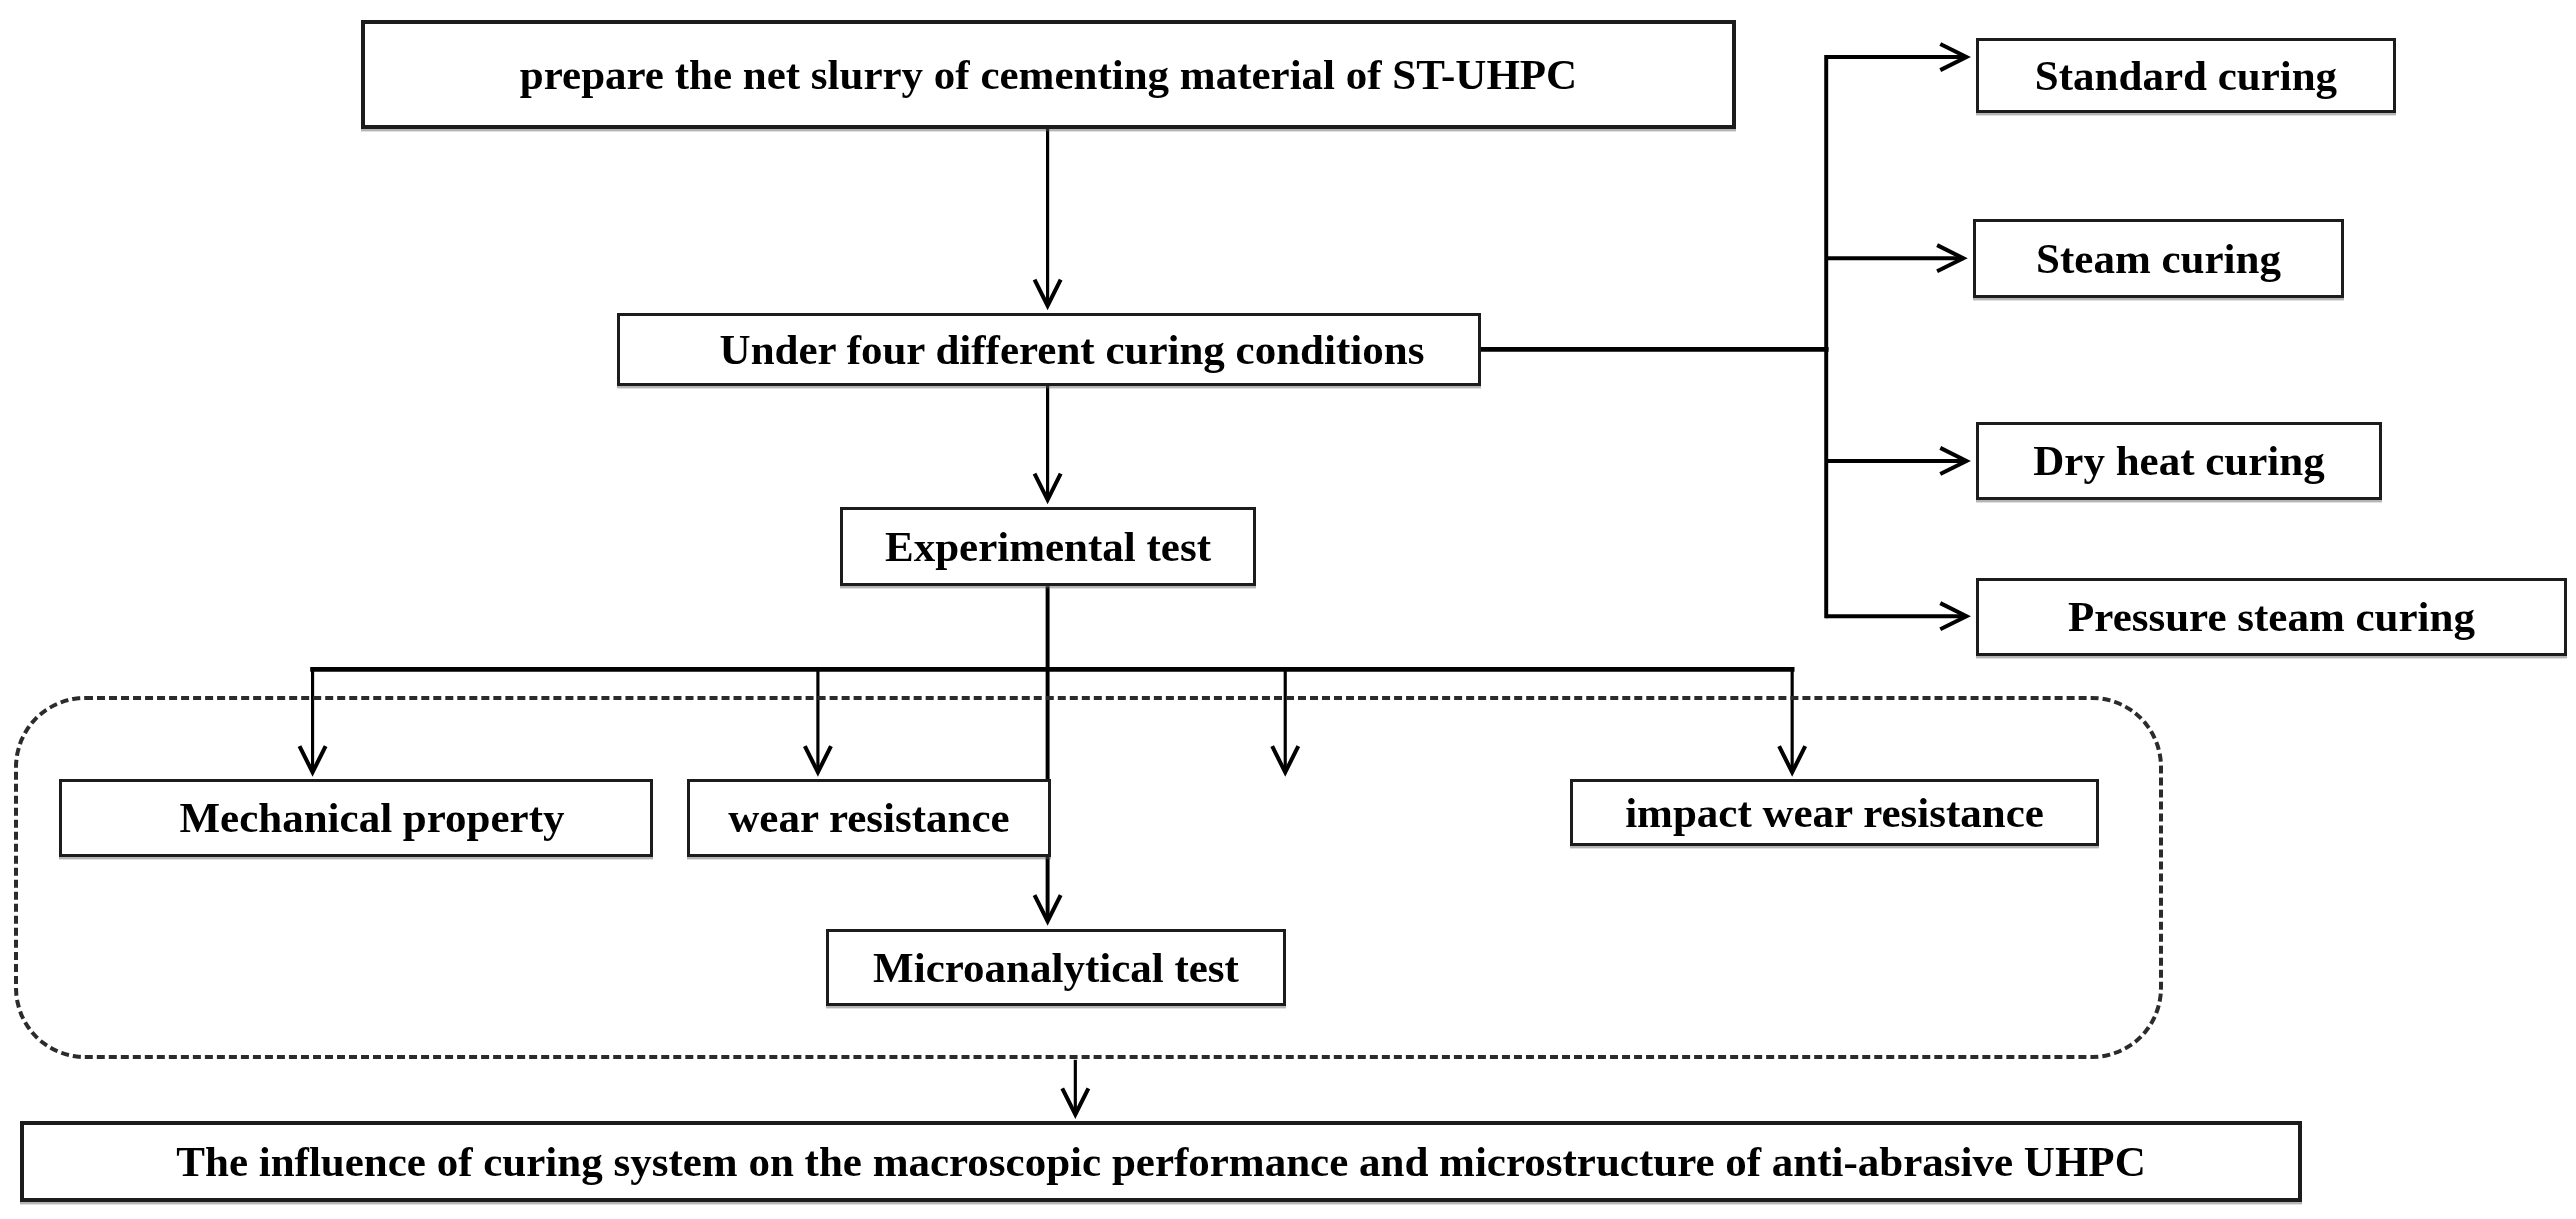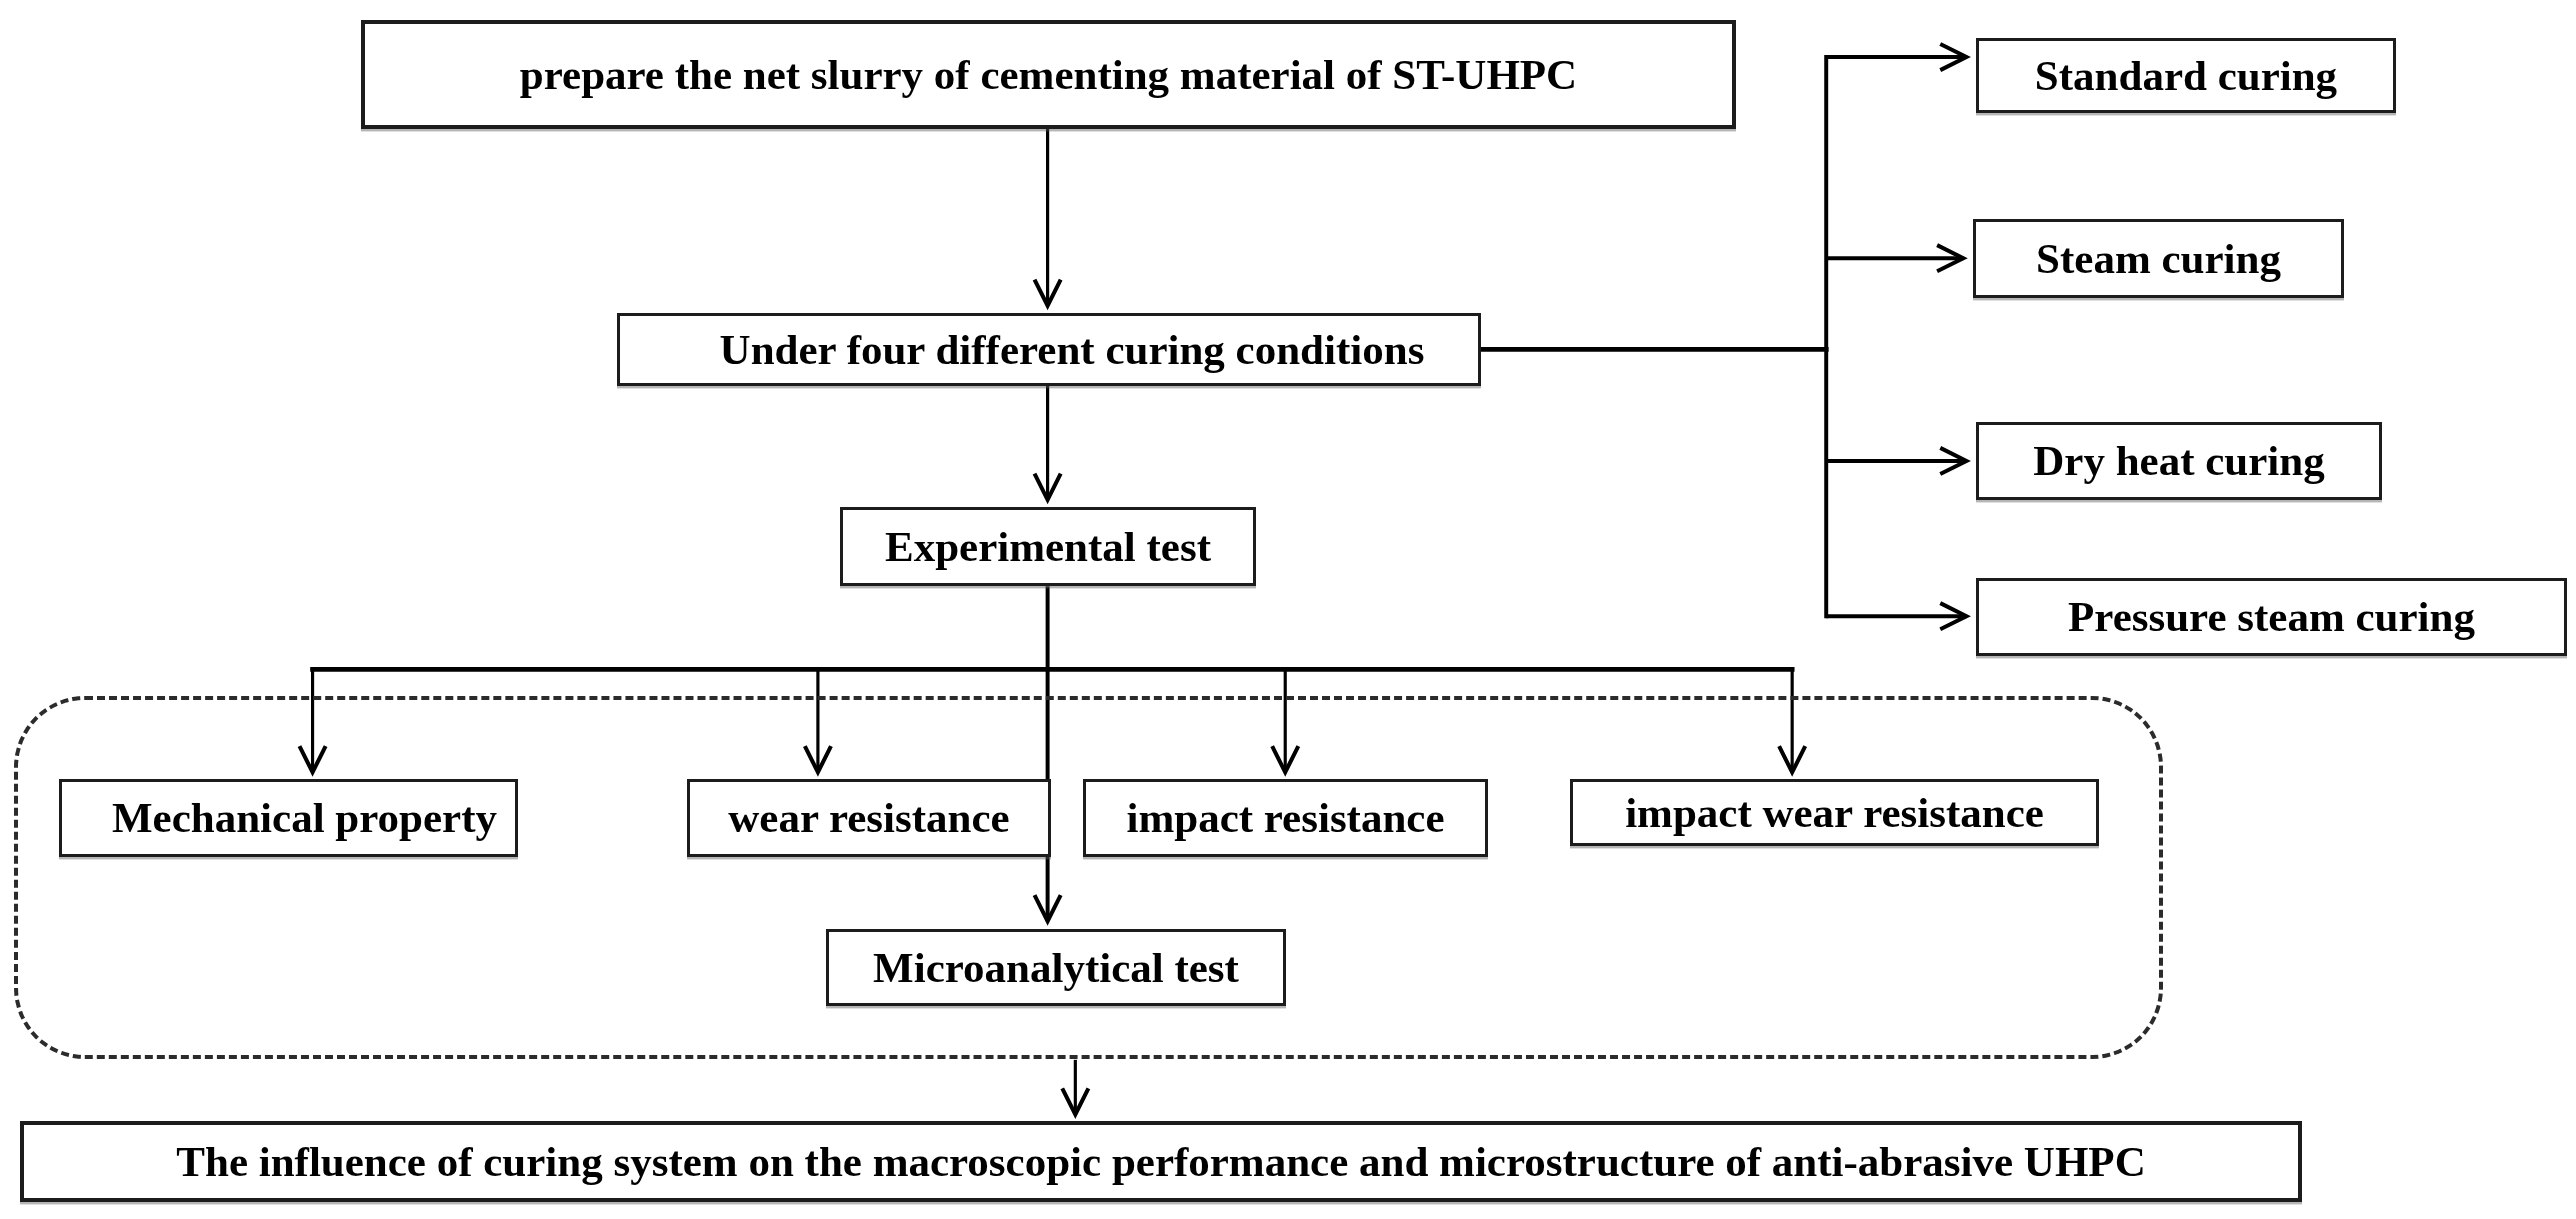--- a/index.html
+++ b/index.html
@@ -51,21 +51,21 @@
     background: transparent;
   }
   
   #node-prepare              { left: 361px;  top: 20px;   width: 1375px; height: 109px; }
   #node-curing-conditions    { left: 617px;  top: 313px;  width: 864px; height: 73px; padding-left: 46px;  }
   #node-experimental-test    { left: 840px; top: 507px;  width: 416px;  height: 79px; }
   #node-standard-curing      { left: 1976px; top: 19px;   width: 420px;  height: 75px; margin-top: 19px;  }
   #node-steam-curing         { left: 1973px; top: 219px;  width: 371px;  height: 79px; text-align: center; }
   #node-dry-heat-curing      { left: 1976px; top: 422px;  width: 406px;  height: 78px;  }
   #node-pressure-steam-curing{ left: 1976px; top: 578px;  width: 591px;  height: 78px;  }
-  #node-mechanical-property  { left: 59px;   top: 779px;  width: 459px;  height: 78px; padding-left: 32px;  }
+  #node-mechanical-property  { left: 59px;   top: 779px;  width: 594px;  height: 78px; padding-left: 32px;  }
   #node-wear-resistance      { left: 639px;  top: 779px;  width: 364px;  height: 78px; margin-left: 48px;  }
   #node-impact-resistance    { left: 1083px; top: 779px;  width: 405px;  height: 78px;  }
   #node-impact-wear-resistance{ left: 1570px; top: 779px; width: 529px;  height: 67px;  }
   #node-microanalytical-test { left: 826px; top: 929px; width: 460px;  height: 77px;  }
   #node-conclusion           { left: 20px;   top: 1121px; width: 2282px; height: 81px; }
 </style>
 </head>
 <body>
 
 <div id="canvas">
@@ -114,21 +114,20 @@
   <div class="box" id="node-steam-curing">Steam curing</div>
 
   <div class="box" id="node-dry-heat-curing">Dry heat curing</div>
 
   <div class="box" id="node-pressure-steam-curing">Pressure steam curing</div>
 
   <div class="box" id="node-mechanical-property">Mechanical property</div>
 
   <div class="box" id="node-wear-resistance">wear resistance</div>
 
-  <div class="box" id="node-impact-resistance">impact resistance</div>
 
   <div class="box" id="node-impact-wear-resistance">impact wear resistance</div>
 
   <div class="box" id="node-microanalytical-test">Microanalytical test</div>
 
   <div class="box heavy" id="node-conclusion">The influence of curing system on the macroscopic performance and microstructure of anti-abrasive UHPC</div>
 
 </div>
 
 

